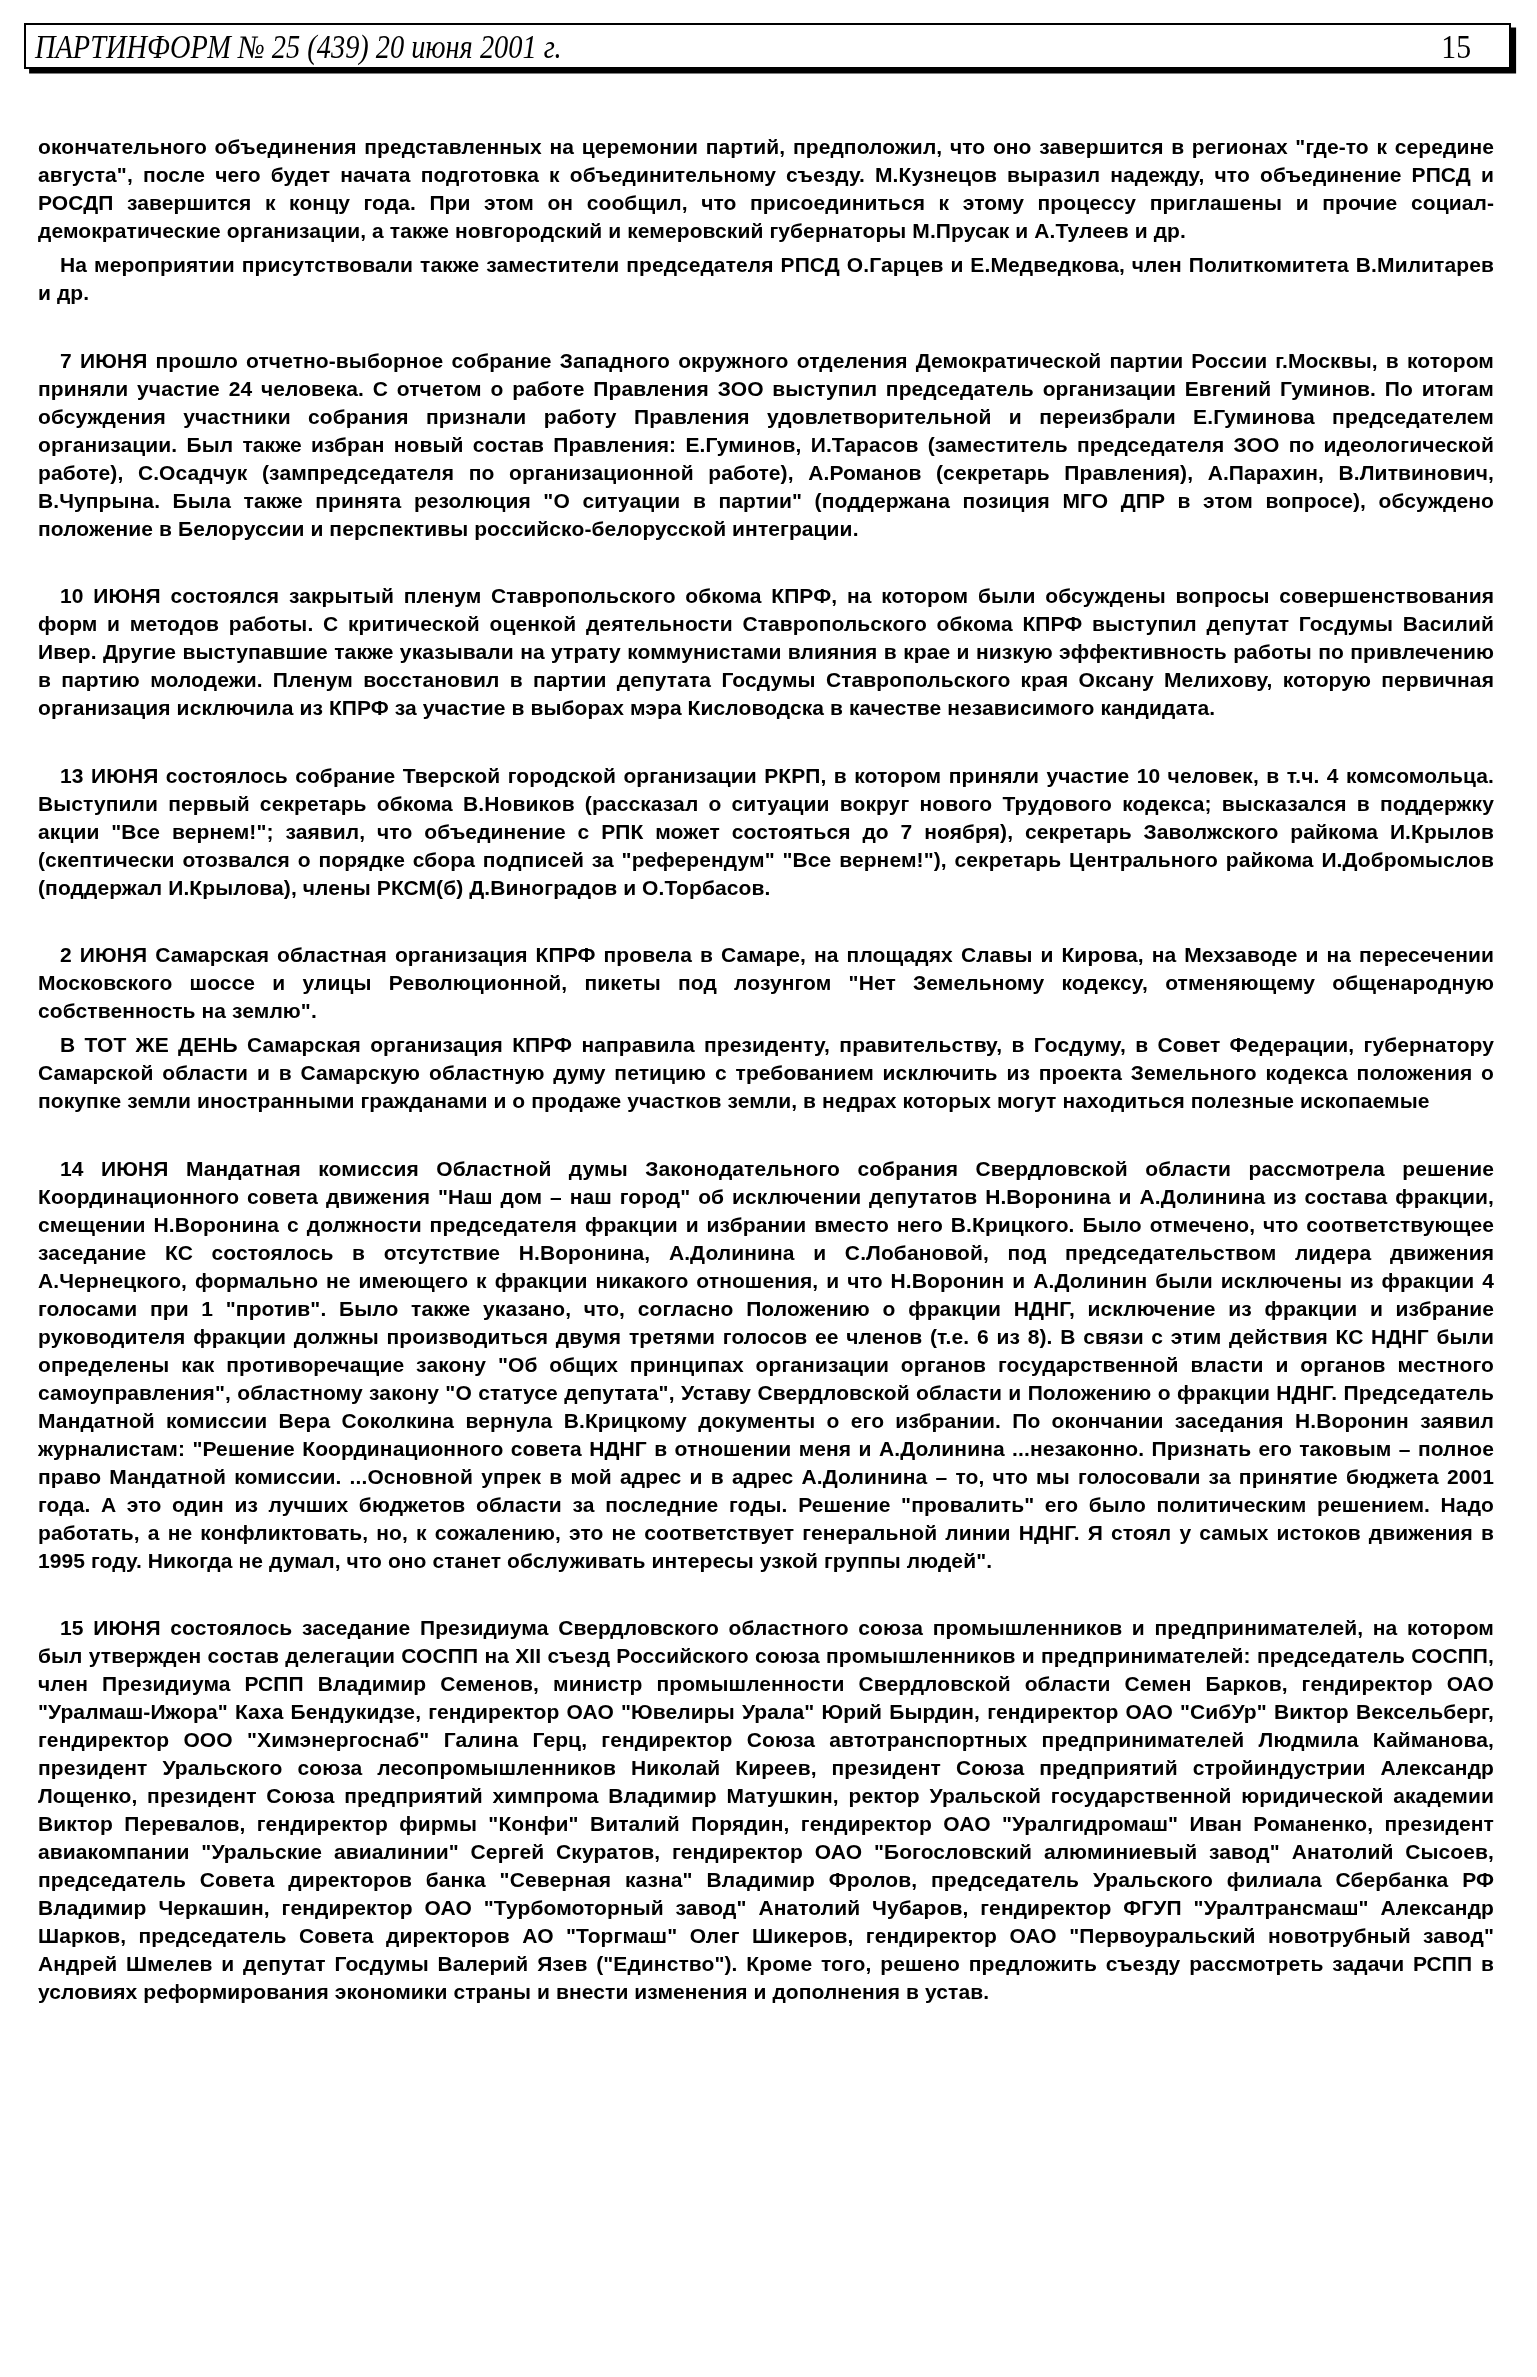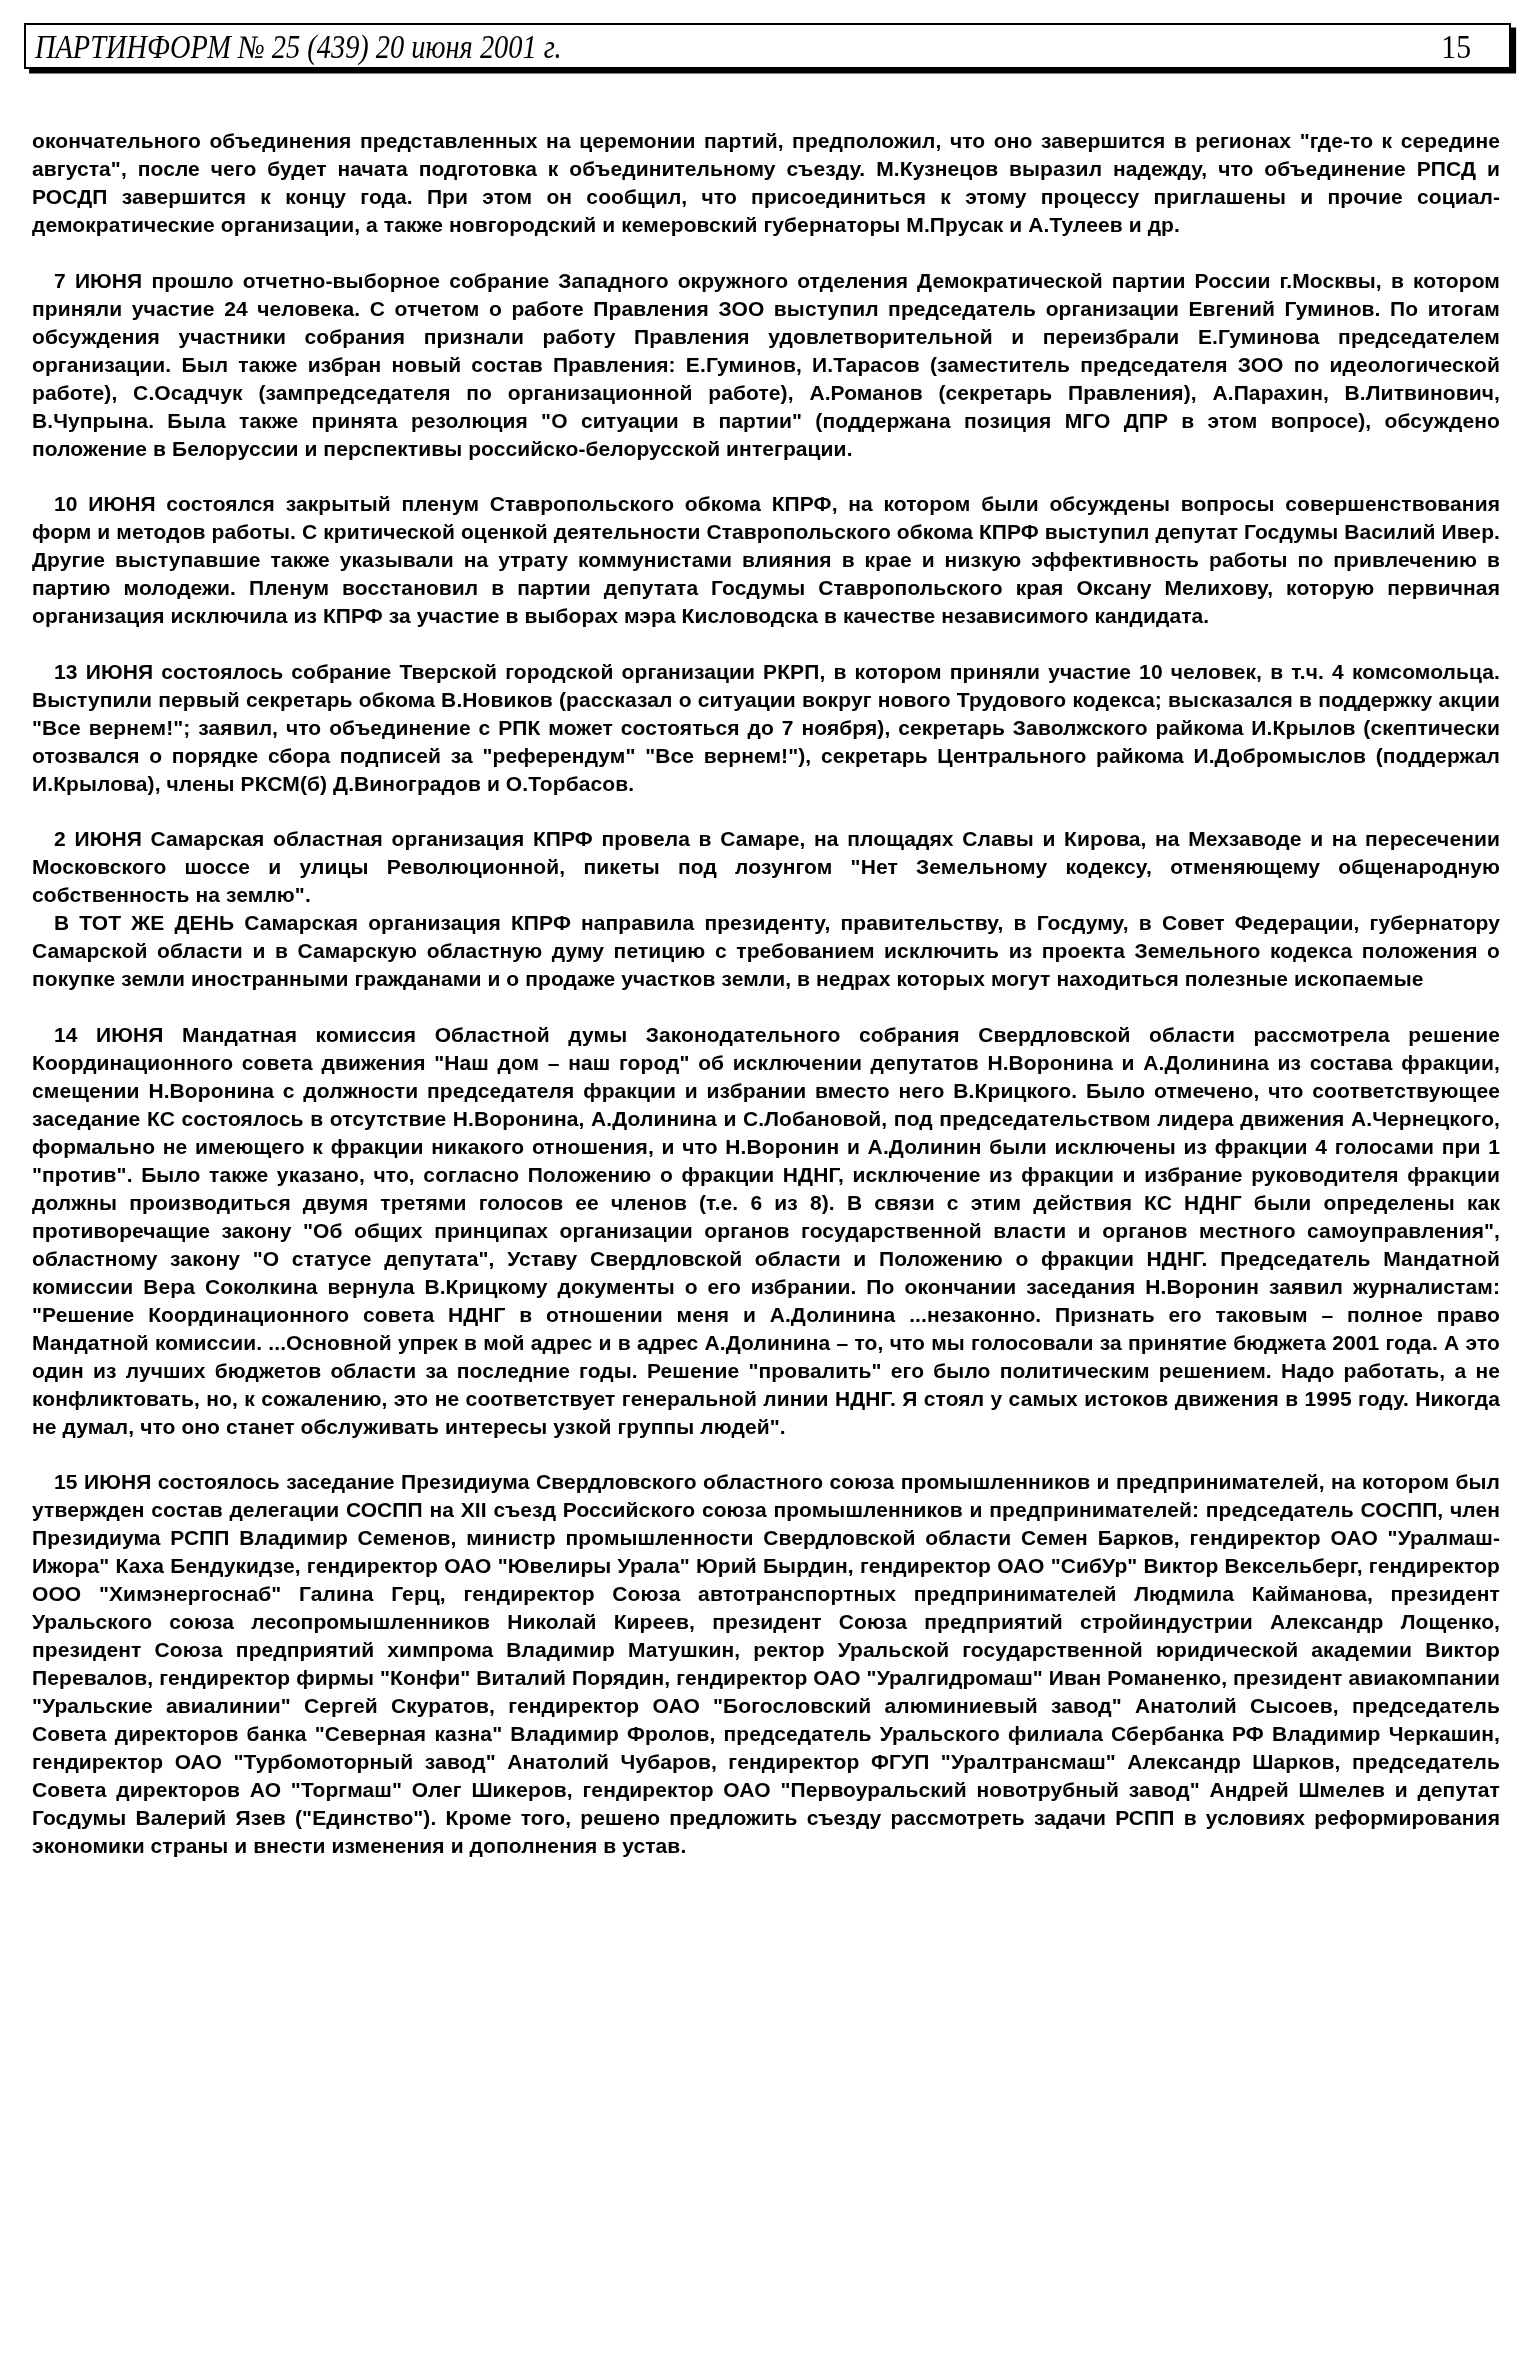--- a/index.html
+++ b/index.html
@@ -19,34 +19,35 @@
   .header-page {
     position: absolute; right: 38px; top: 3.8px;
     font-family: "Liberation Serif", "DejaVu Serif", serif;
     font-size: 33px; line-height: 36px; transform: scaleX(0.9); transform-origin: right center;
   }
   .article {
     position: absolute; left: 32px; top: 127px; width: 1468px;
     font-family: "Liberation Sans", "DejaVu Sans", sans-serif; font-weight: bold;
     font-size: 21px; line-height: 28px; text-align: justify; letter-spacing: 0.1px;
   }
-  .para { margin: 0; text-indent: 0; }
+  .para { margin: 6px; text-indent: 0; }
   .para.indent { text-indent: 22px; }
   .gap { height: 27.5px; }
 </style>
 </head>
 <body>
 
 <div class="header-box">
   <span class="header-title">ПАРТИНФОРМ № 25 (439) 20 июня 2001 г.</span>
   <span class="header-page">15</span>
 </div>
 
 <div class="article">
   <p class="para">окончательного объединения представленных на церемонии партий, предположил, что оно завершится в регионах "где-то к середине августа", после чего будет начата подготовка к объединительному съезду. М.Кузнецов выразил надежду, что объединение РПСД и РОСДП завершится к концу года. При этом он сообщил, что присоединиться к этому процессу приглашены и прочие социал-демократические организации, а также новгородский и кемеровский губернаторы М.Прусак и А.Тулеев и др.</p>
+  <p class="para indent">На мероприятии присутствовали также заместители председателя РПСД О.Гарцев и Е.Медведкова, член Политкомитета В.Милитарев и др.</p>
   <div class="gap"></div>
   <p class="para indent">7 ИЮНЯ прошло отчетно-выборное собрание Западного окружного отделения Демократической партии России г.Москвы, в котором приняли участие 24 человека. С отчетом о работе Правления ЗОО выступил председатель организации Евгений Гуминов. По итогам обсуждения участники собрания признали работу Правления удовлетворительной и переизбрали Е.Гуминова председателем организации. Был также избран новый состав Правления: Е.Гуминов, И.Тарасов (заместитель председателя ЗОО по идеологической работе), С.Осадчук (зампредседателя по организационной работе), А.Романов (секретарь Правления), А.Парахин, В.Литвинович, В.Чупрына. Была также принята резолюция "О ситуации в партии" (поддержана позиция МГО ДПР в этом вопросе), обсуждено положение в Белоруссии и перспективы российско-белорусской интеграции.</p>
   <div class="gap"></div>
   <p class="para indent">10 ИЮНЯ состоялся закрытый пленум Ставропольского обкома КПРФ, на котором были обсуждены вопросы совершенствования форм и методов работы. С критической оценкой деятельности Ставропольского обкома КПРФ выступил депутат Госдумы Василий Ивер. Другие выступавшие также указывали на утрату коммунистами влияния в крае и низкую эффективность работы по привлечению в партию молодежи. Пленум восстановил в партии депутата Госдумы Ставропольского края Оксану Мелихову, которую первичная организация исключила из КПРФ за участие в выборах мэра Кисловодска в качестве независимого кандидата.</p>
   <div class="gap"></div>
   <p class="para indent">13 ИЮНЯ состоялось собрание Тверской городской организации РКРП, в котором приняли участие 10 человек, в т.ч. 4 комсомольца. Выступили первый секретарь обкома В.Новиков (рассказал о ситуации вокруг нового Трудового кодекса; высказался в поддержку акции "Все вернем!"; заявил, что объединение с РПК может состояться до 7 ноября), секретарь Заволжского райкома И.Крылов (скептически отозвался о порядке сбора подписей за "референдум" "Все вернем!"), секретарь Центрального райкома И.Добромыслов (поддержал И.Крылова), члены РКСМ(б) Д.Виноградов и О.Торбасов.</p>
   <div class="gap"></div>
   <p class="para indent">2 ИЮНЯ Самарская областная организация КПРФ провела в Самаре, на площадях Славы и Кирова, на Мехзаводе и на пересечении Московского шоссе и улицы Революционной, пикеты под лозунгом "Нет Земельному кодексу, отменяющему общенародную собственность на землю".</p>
   <p class="para indent">В ТОТ ЖЕ ДЕНЬ Самарская организация КПРФ направила президенту, правительству, в Госдуму, в Совет Федерации, губернатору Самарской области и в Самарскую областную думу петицию с требованием исключить из проекта Земельного кодекса положения о покупке земли иностранными гражданами и о продаже участков земли, в недрах которых могут находиться полезные ископаемые</p>
   <div class="gap"></div>

